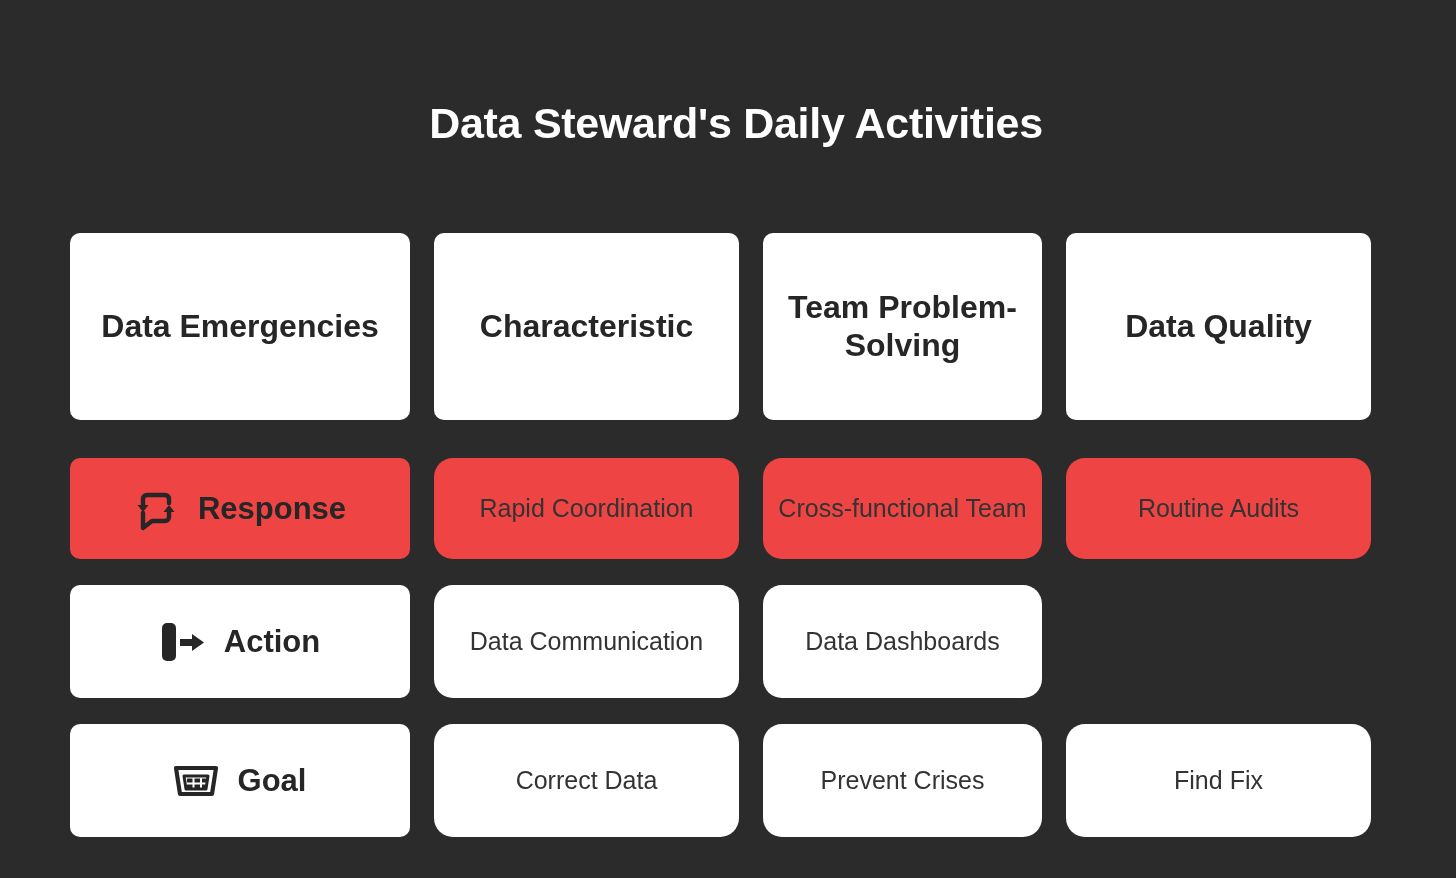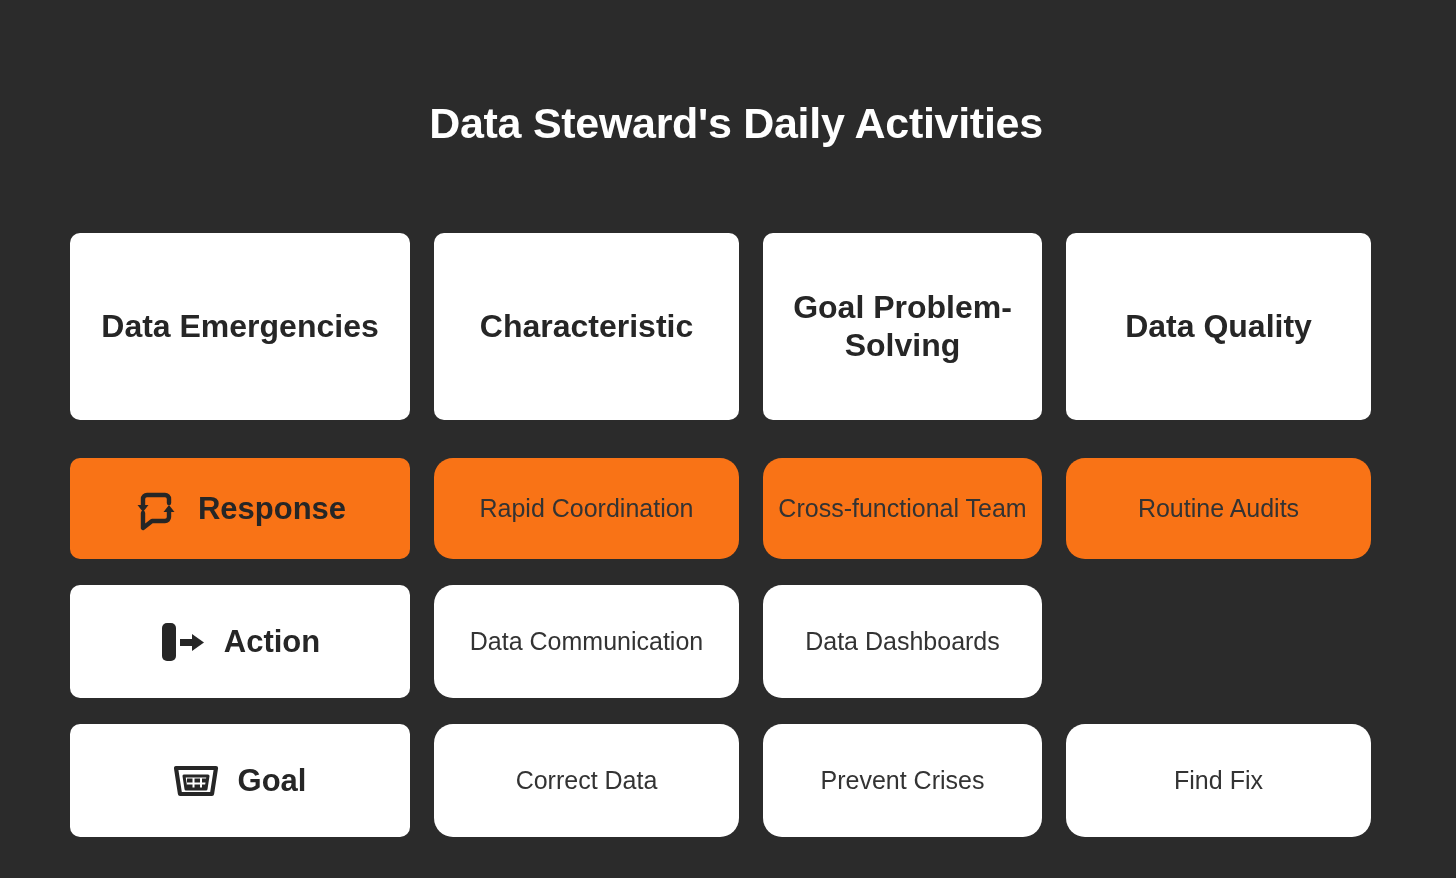--- a/index.html
+++ b/index.html
@@ -81,21 +81,21 @@
     background: #ffffff;
     color: #333333;
     font-size: 25px;
     font-weight: normal;
     border-radius: 19px;
   }
 
   
   .row-accent .cell-data,
   .row-accent .cell-label {
-    background: #f97316;
+    background: #ef4444;
     margin-top: 12px;
   }
 
   
   .cell-label {
     background: #ffffff;
     color: #262626;
     display: flex;
     align-items: center;
     justify-content: center;
@@ -123,21 +123,21 @@
 
 <div class="slide">
 
   <div class="title">Data Steward's Daily Activities</div>
 
   <div class="matrix">
 
     <div class="row row-header">
       <div class="cell cell-head">Data Emergencies</div>
       <div class="cell cell-head">Characteristic</div>
-      <div class="cell cell-head">Goal Problem-Solving</div>
+      <div class="cell cell-head">Team Problem-Solving</div>
       <div class="cell cell-head">Data Quality</div>
     </div>
 
     <div class="row row-body row-accent">
 
       <div class="cell cell-label">
         <span class="icon">
           <svg width="52" height="52" viewBox="0 0 52 52" fill="none" stroke="#262626" stroke-width="4.4" stroke-linecap="round" stroke-linejoin="round">
 
             <path d="M13 22 V16 A4 4 0 0 1 17 12 H35 A4 4 0 0 1 39 16 V20"></path>

